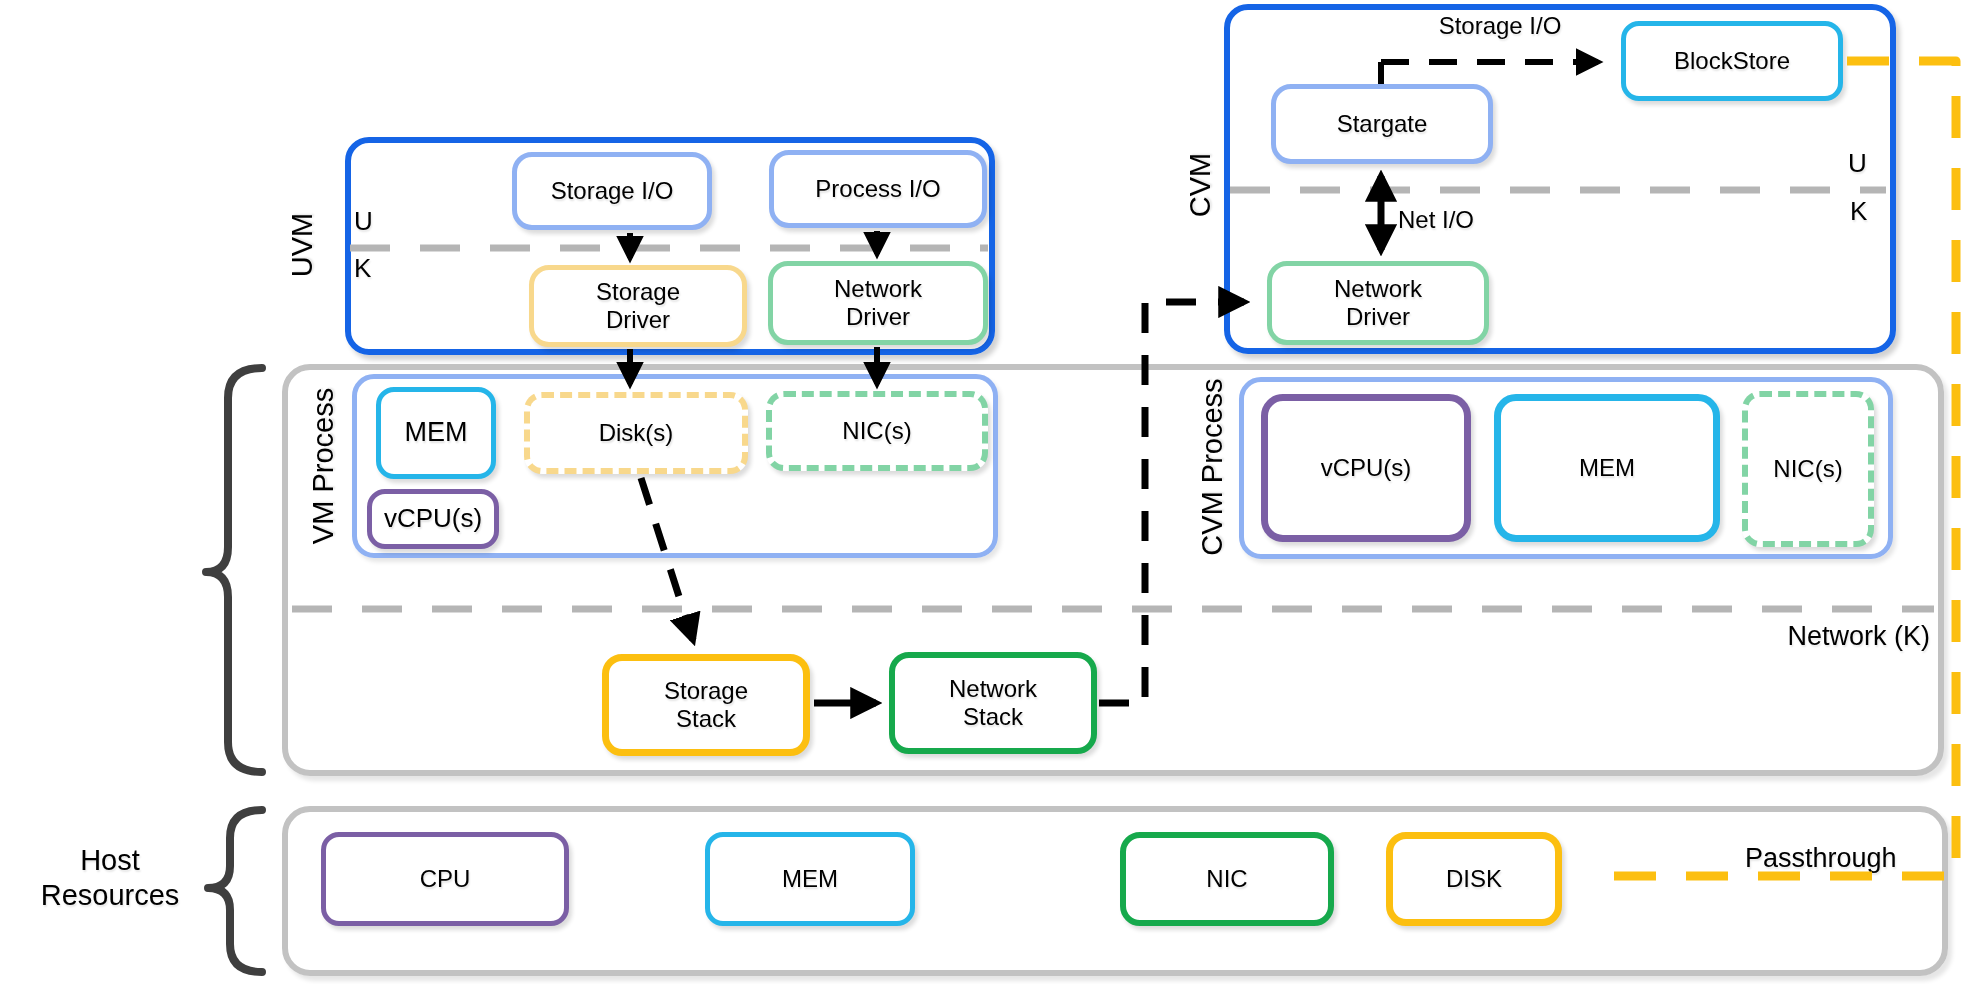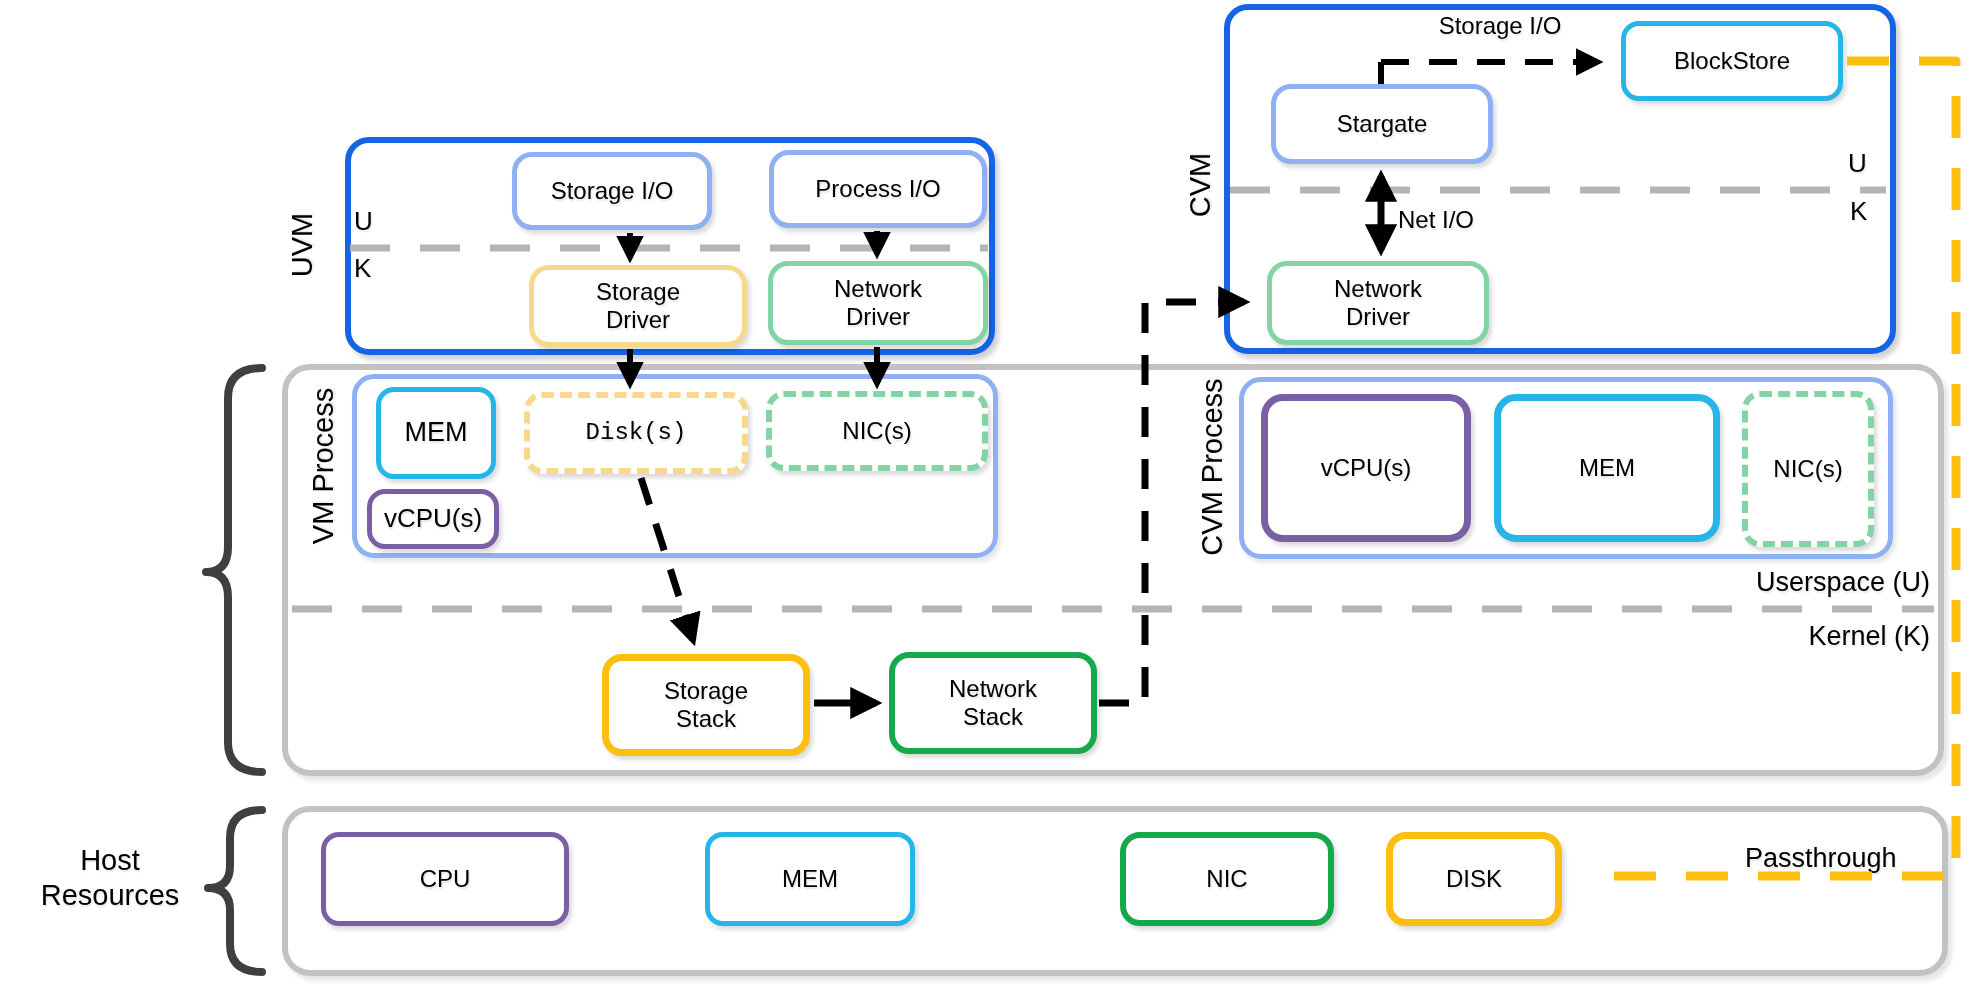--- a/index.html
+++ b/index.html
@@ -26,21 +26,21 @@
   .vm-outline{border:6px solid #1564e6;border-radius:24px;box-shadow:4px 5px 5px rgba(0,0,0,0.18);background:transparent;}
   .gray-outline{border:6px solid #c2c2c2;border-radius:28px;box-shadow:4px 5px 4px rgba(0,0,0,0.10);background:transparent;}
   .proc-outline{border:5px solid #8fb1f3;border-radius:22px;background:transparent;box-shadow:3px 4px 4px rgba(0,0,0,0.10);}
   
   .b-ltblue{border:5px solid #8fb1f3;border-radius:20px;}
   .b-cyan{border:5px solid #25b5e9;border-radius:18px;}
   .b-cyan-thick{border:7px solid #25b5e9;border-radius:22px;}
   .b-purple{border:5px solid #7b5fa5;border-radius:18px;}
   .b-purple-thick{border:7px solid #7b5fa5;border-radius:22px;}
   .b-yellow{border:5px solid #f8d88c;border-radius:20px;}
-  .b-yellow-dash{border:6px dashed #f8d88c;border-radius:18px;font-family:Liberation Mono, monospace;}
+  .b-yellow-dash{border:6px dashed #f8d88c;border-radius:18px;}
   .b-green-lt{border:5px solid #82d4a5;border-radius:20px;}
   .b-green-dash{border:6px dashed #82d4a5;border-radius:18px;}
   .b-gold{border:7px solid #fcbf10;border-radius:20px;}
   .b-green{border:6px solid #16a94c;border-radius:20px;}
   .f28{font-size:24px;}
   .f27{font-size:27px;}
   .f26{font-size:26px;}
   .f29{font-size:29px;}
   svg.overlay{position:absolute;left:0;top:0;width:1986px;height:984px;pointer-events:none;}
 </style>
@@ -78,22 +78,21 @@
   <div class="lbl f28" style="left:1398px;top:206px;">Net I/O</div>
   <div class="box b-green-lt f28" style="left:1267px;top:261px;width:222px;height:84px;">Network
 Driver</div>
 
 
   <div class="box b-cyan f27" style="left:376px;top:387px;width:120px;height:92px;">MEM</div>
   <div class="box b-purple f26" style="left:367px;top:489px;width:132px;height:60px;">vCPU(s)</div>
   <div class="box b-yellow-dash f28" style="left:524px;top:392px;width:224px;height:82px;">Disk(s)</div>
   <div class="box b-green-dash f28" style="left:766px;top:391px;width:222px;height:80px;">NIC(s)</div>
 
-  <div class="lbl f27" style="left:1600px;top:566px;width:330px;text-align:right;">Userspace (U)</div>
-  <div class="lbl f27" style="left:1600px;top:620px;width:330px;text-align:right;">Kernel (K)</div>
+  <div class="lbl f27" style="left:1600px;top:620px;width:330px;text-align:right;">Network (K)</div>
 
   <div class="box b-gold f28" style="left:602px;top:654px;width:208px;height:102px;">Storage
 Stack</div>
   <div class="box b-green f28" style="left:889px;top:652px;width:208px;height:102px;">Network
 Stack</div>
 
   <div class="box b-purple-thick f28" style="left:1261px;top:394px;width:210px;height:148px;">vCPU(s)</div>
   <div class="box b-cyan-thick f28" style="left:1494px;top:394px;width:226px;height:148px;">MEM</div>
   <div class="box b-green-dash f28" style="left:1742px;top:391px;width:132px;height:156px;">NIC(s)</div>
 

